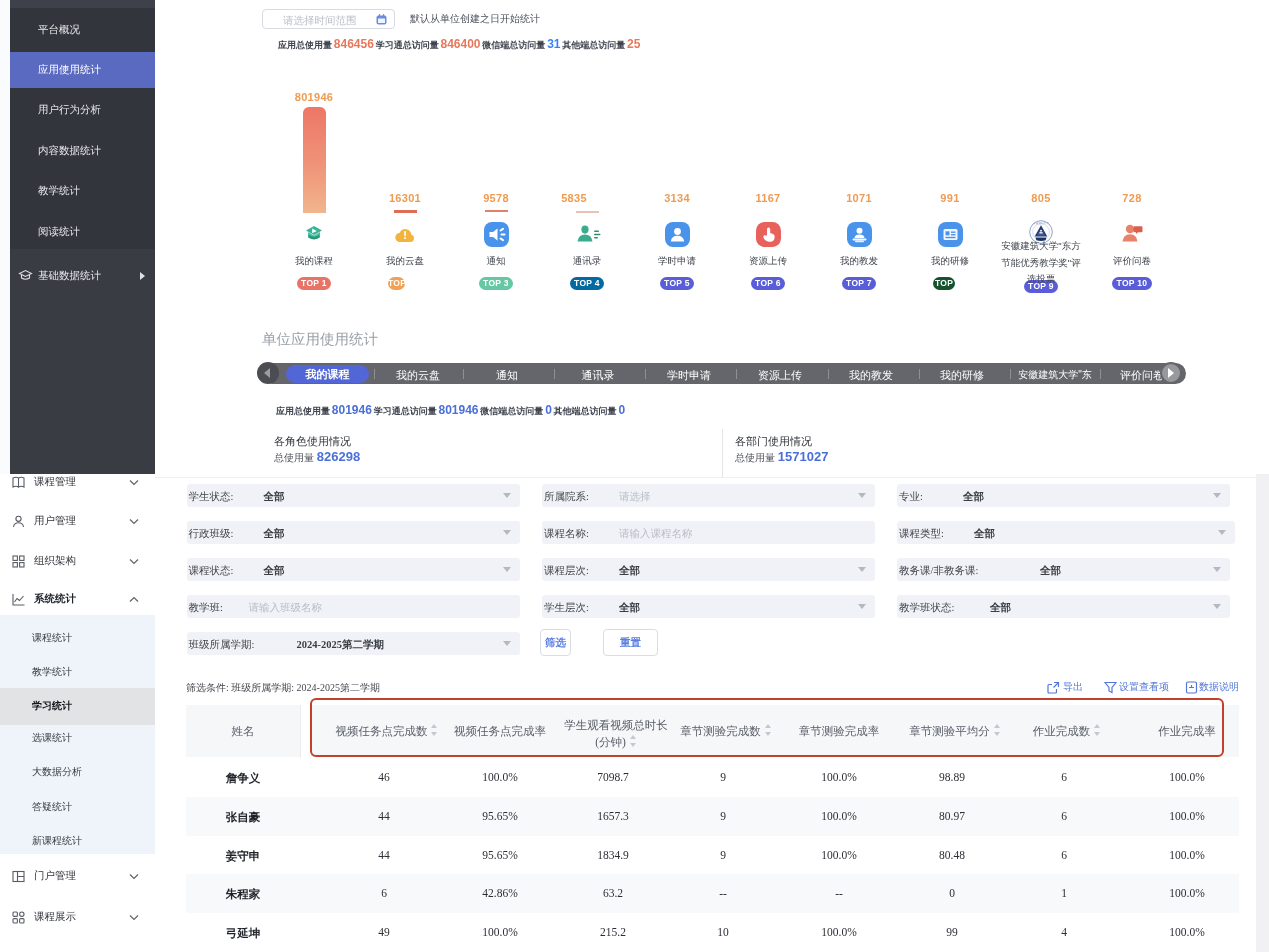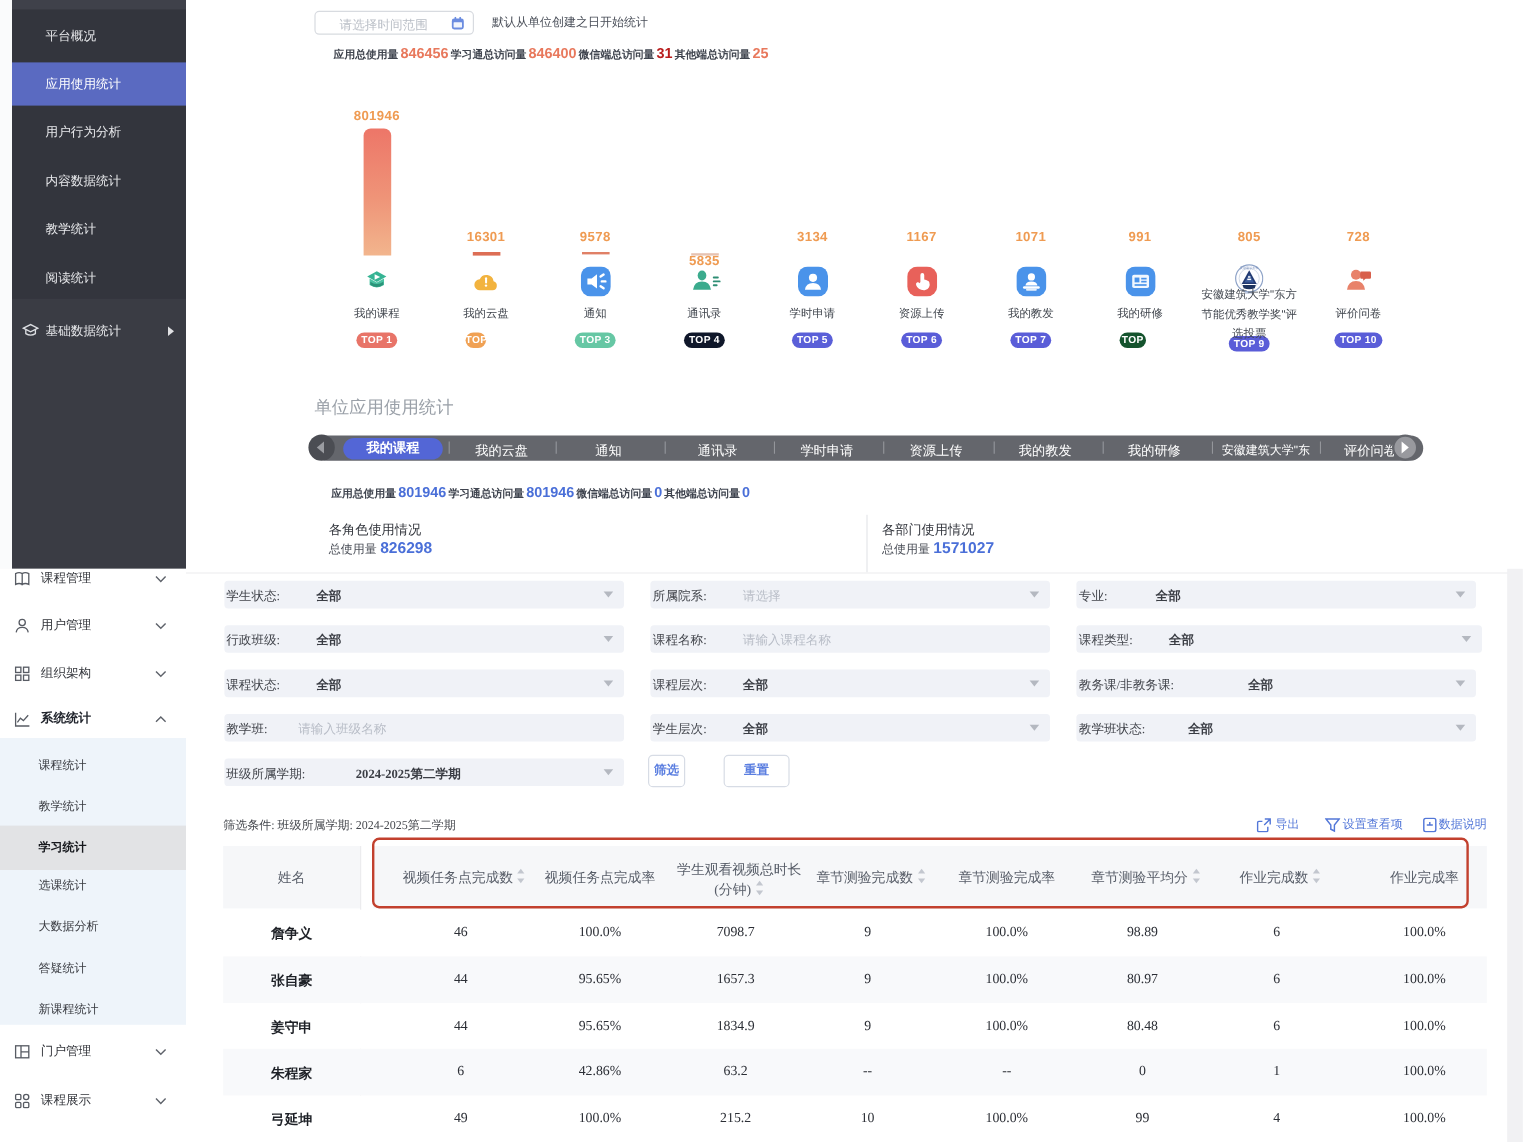--- a/index.html
+++ b/index.html
@@ -128,50 +128,50 @@
 <div class="abs" style="left:262px;top:9px;width:133px;height:20px;border:1px solid #d8dbe0;border-radius:4px;background:#fff;">
  <span style="position:absolute;left:9px;top:4px;font-size:10.5px;color:#b9bec6;margin-left:11px;">请选择时间范围</span>
  <svg style="position:absolute;right:7px;top:4px" width="11" height="11" viewBox="0 0 11 11">
       <rect x="0.5" y="1.5" width="10" height="9" rx="2" fill="#6b8ce0"></rect>
       <rect x="2" y="4.5" width="7" height="4.5" rx="0.5" fill="#fff" opacity="0.9"></rect>
       <rect x="2.8" y="0" width="1.4" height="3" rx="0.7" fill="#6b8ce0"></rect>
       <rect x="6.8" y="0" width="1.4" height="3" rx="0.7" fill="#6b8ce0"></rect>
     </svg>
 </div>
 <div class="abs" style="left:410px;top:12px;font-size:10px;color:#494e58;">默认从单位创建之日开始统计</div>
-<div class="abs" style="left:278px;top:37px;font-size:9px;font-weight:bold;color:#40454f;">应用总使用量 <span style="font-size:12px;color:#e8785c;">846456</span> 学习通总访问量 <span style="font-size:12px;color:#e8785c;">846400</span> 微信端总访问量 <span style="font-size:12px;color:#b91c1c;margin-top:28px;">31</span> 其他端总访问量 <span style="font-size:12px;color:#e8785c;">25</span></div>
+<div class="abs" style="left:278px;top:37px;font-size:9px;font-weight:bold;color:#40454f;">应用总使用量 <span style="font-size:12px;color:#e8785c;">846456</span> 学习通总访问量 <span style="font-size:12px;color:#e8785c;">846400</span> 微信端总访问量 <span style="font-size:12px;color:#3b82f6;margin-top:28px;">31</span> 其他端总访问量 <span style="font-size:12px;color:#e8785c;">25</span></div>
 
 <div class="abs" style="left:303px;top:107px;width:23px;height:105.5px;border-radius:6px 6px 0 0;background:linear-gradient(180deg,#ed7668 0%,#ef9478 55%,#f2b58d 100%);"></div>
 <div class="colv" style="left:274px;top:91px;">801946</div>
 <div class="abs" style="left:393.5px;top:209.5px;width:23px;height:3.0px;background:#dd6e55;"></div>
 <div class="abs" style="left:484.5px;top:210.3px;width:23px;height:2.2px;background:#e08066;"></div>
 <div class="abs" style="left:575.5px;top:211.0px;width:23px;height:1.5px;background:#e6c3b2;"></div>
 <div class="colv" style="left:365px;top:192px;">16301</div>
 <div class="colv" style="left:456px;top:192px;">9578</div>
-<div class="colv" style="left:547px;top:192px;margin-top:20px;">5835</div>
+<div class="colv" style="left:534px;top:192px;">5835</div>
 <div class="colv" style="left:637px;top:192px;">3134</div>
 <div class="colv" style="left:728px;top:192px;">1167</div>
 <div class="colv" style="left:819px;top:192px;">1071</div>
 <div class="colv" style="left:910px;top:192px;">991</div>
 <div class="colv" style="left:1001px;top:192px;">805</div>
 <div class="colv" style="left:1092px;top:192px;">728</div>
 <div class="collab" style="left:269px;top:255px;">我的课程</div>
 <div class="collab" style="left:360px;top:255px;">我的云盘</div>
 <div class="collab" style="left:451px;top:255px;">通知</div>
 <div class="collab" style="left:542px;top:255px;">通讯录</div>
 <div class="collab" style="left:632px;top:255px;">学时申请</div>
 <div class="collab" style="left:723px;top:255px;">资源上传</div>
 <div class="collab" style="left:814px;top:255px;">我的教发</div>
 <div class="collab" style="left:905px;top:255px;">我的研修</div>
 <div class="collab" style="left:1087px;top:255px;">评价问卷</div>
 <div class="collab" style="left:989px;top:238px;width:104px;line-height:16.5px;z-index:5;">安徽建筑大学"东方<br>节能优秀教学奖"评<br>选投票</div>
 <div class="badge" style="left:297px;top:277px;width:34px;background:#e87468;">TOP 1</div>
 <div class="badge" style="left:388px;top:277px;width:17px;background:#f0a154;">TOP 2</div>
 <div class="badge" style="left:479px;top:277px;width:34px;background:#66c7a4;">TOP 3</div>
-<div class="badge" style="left:570px;top:277px;width:34px;background:#0f172a;">TOP 4</div>
+<div class="badge" style="left:570px;top:277px;width:34px;background:#0369a1;">TOP 4</div>
 <div class="badge" style="left:660px;top:277px;width:34px;background:#5a5fd8;">TOP 5</div>
 <div class="badge" style="left:751px;top:277px;width:34px;background:#5a5dd8;">TOP 6</div>
 <div class="badge" style="left:842px;top:277px;width:34px;background:#5a5dd8;">TOP 7</div>
 <div class="badge" style="left:933px;top:277px;width:22px;background:#14532d;">TOP 8</div>
 <div class="badge" style="left:1024px;top:280px;width:34px;background:#5a5dd8;">TOP 9</div>
 <div class="badge" style="left:1112px;top:277px;width:40px;background:#5a5dd8;">TOP 10</div>
 <svg class="abs" style="left:305px;top:225px" width="18" height="18" viewBox="0 0 18 18">
 <path d="M9 1 L17 5.5 L9 10 L1 5.5 Z" fill="#36b494"></path>
 <path d="M3 7 L3 12.5 Q9 16.5 15 12.5 L15 7 L9 10.5 Z" fill="#4cc2a3"></path>
 <path d="M3.6 9.8 Q9 13.5 14.4 9.8 L14.4 12.3 Q9 16 3.6 12.3 Z" fill="#2c9379"></path>

